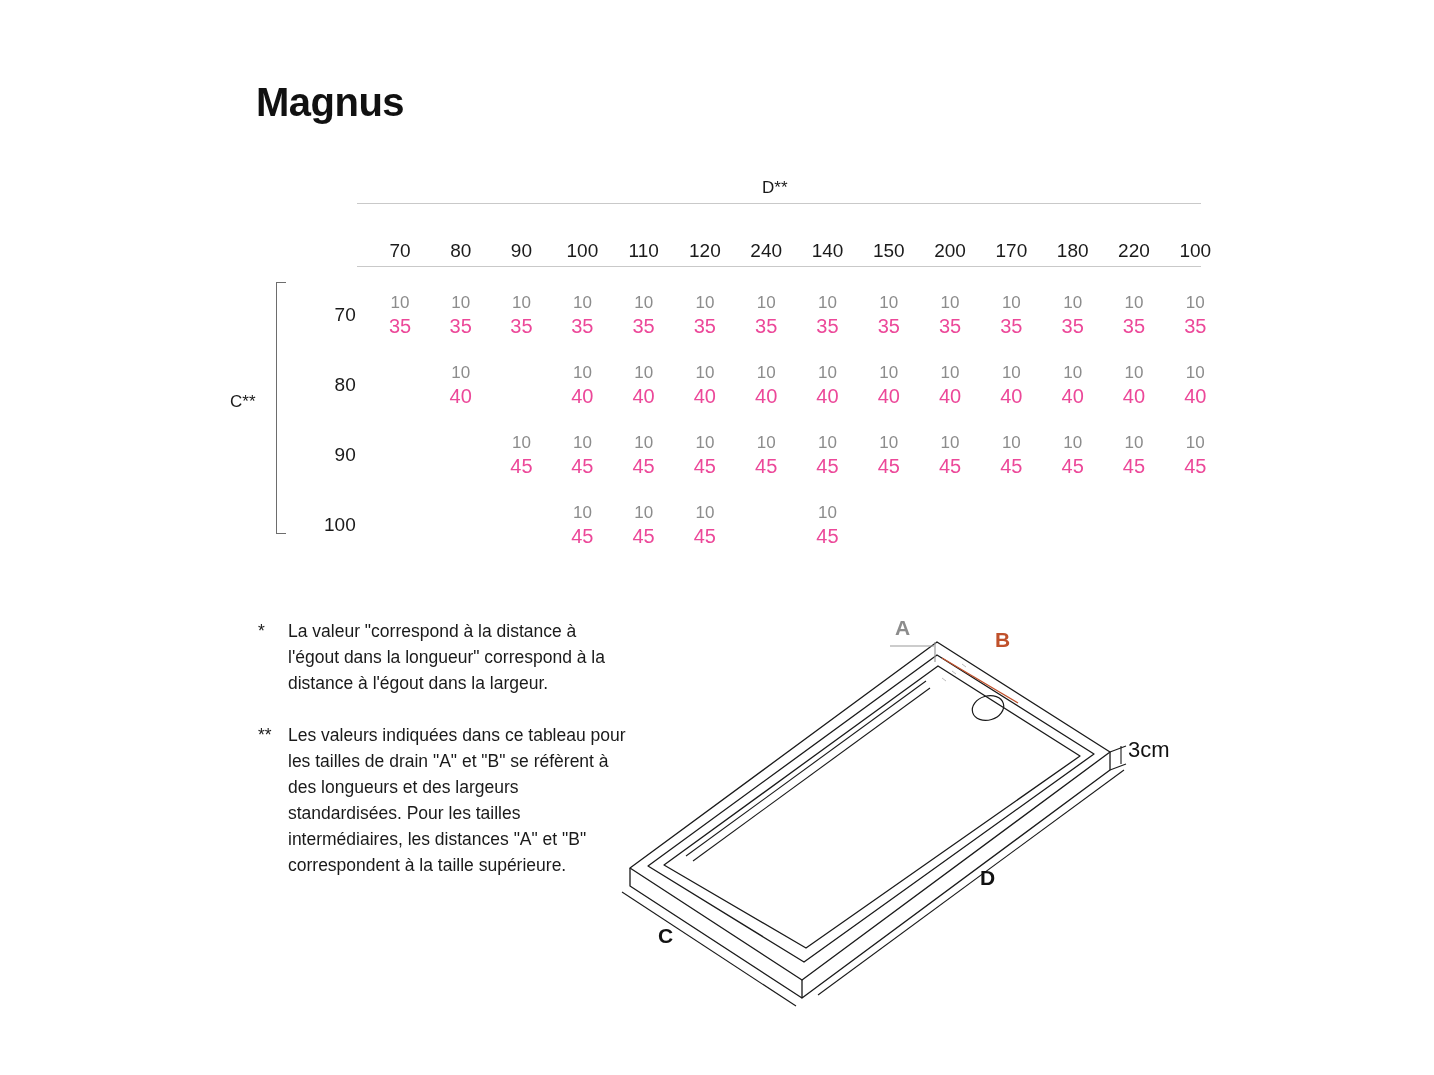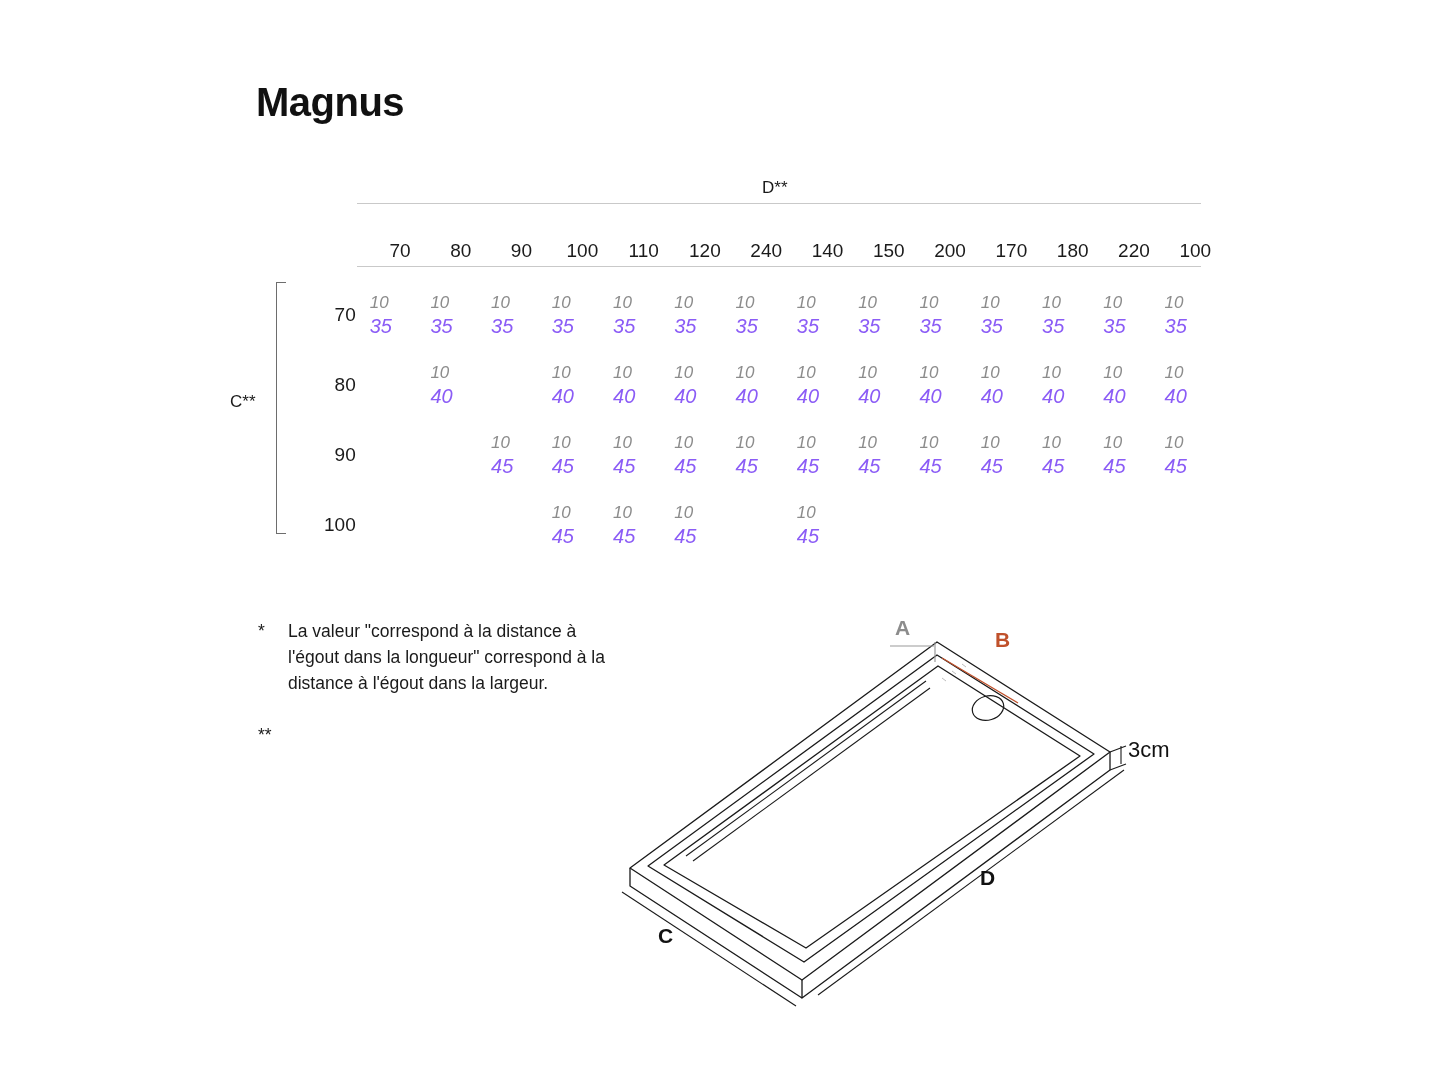--- a/index.html
+++ b/index.html
@@ -114,35 +114,34 @@
     font-size: 19px;
     font-weight: normal;
     color: #1a1a1a;
     text-align: right;
     padding-right: 14px;
     vertical-align: middle;
   }
   table#matrix td.cell {
     width: 61px;
     height: 68px;
-    text-align: left;
+    text-align: center;
     vertical-align: middle;
     padding: 0;
-    font-style: italic;
   }
   .v-a {
     display: block;
     font-size: 17px;
     color: #8c8c8c;
     line-height: 22px;
   }
   .v-b {
     display: block;
     font-size: 20px;
-    color: #8b5cf6;
+    color: #ec4899;
     line-height: 24px;
   }
 
   
   #notes {
     position: absolute;
     left: 258px;
     top: 618px;
     width: 370px;
     font-size: 17.5px;
@@ -458,20 +457,21 @@
   </table>
 </div>
 
 <div id="notes">
   <div class="note">
     <span class="marker">*</span>
     <span>La valeur "correspond à la distance à l'égout dans la longueur" correspond à la distance à l'égout dans la largeur.</span>
   </div>
   <div class="note">
     <span class="marker">**</span>
+    <span>Les valeurs indiquées dans ce tableau pour les tailles de drain "A" et "B" se réfèrent à des longueurs et des largeurs standardisées. Pour les tailles intermédiaires, les distances "A" et "B" correspondent à la taille supérieure.</span>
   </div>
 </div>
 
 <div id="drawing">
   <svg width="620" height="420" viewBox="0 0 620 420">
 
     <g fill="none" stroke="#1a1a1a" stroke-width="1.3" stroke-linejoin="round">
       <path d="M 40 268 L 347 42 L 520 152 L 212 380 Z"></path>
       <path d="M 58 266 L 347 55 L 504 154 L 214 362 Z"></path>
       <path d="M 74 265 L 348 66 L 490 156 L 216 348 Z"></path>

